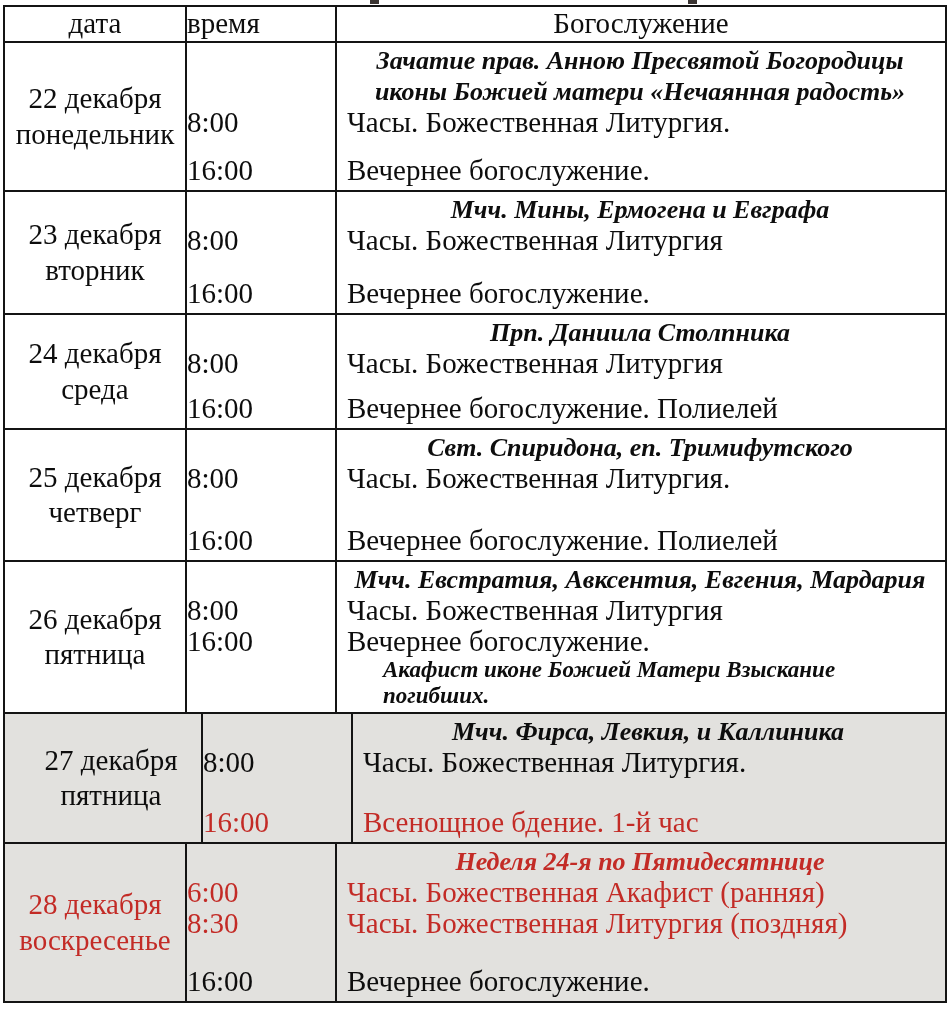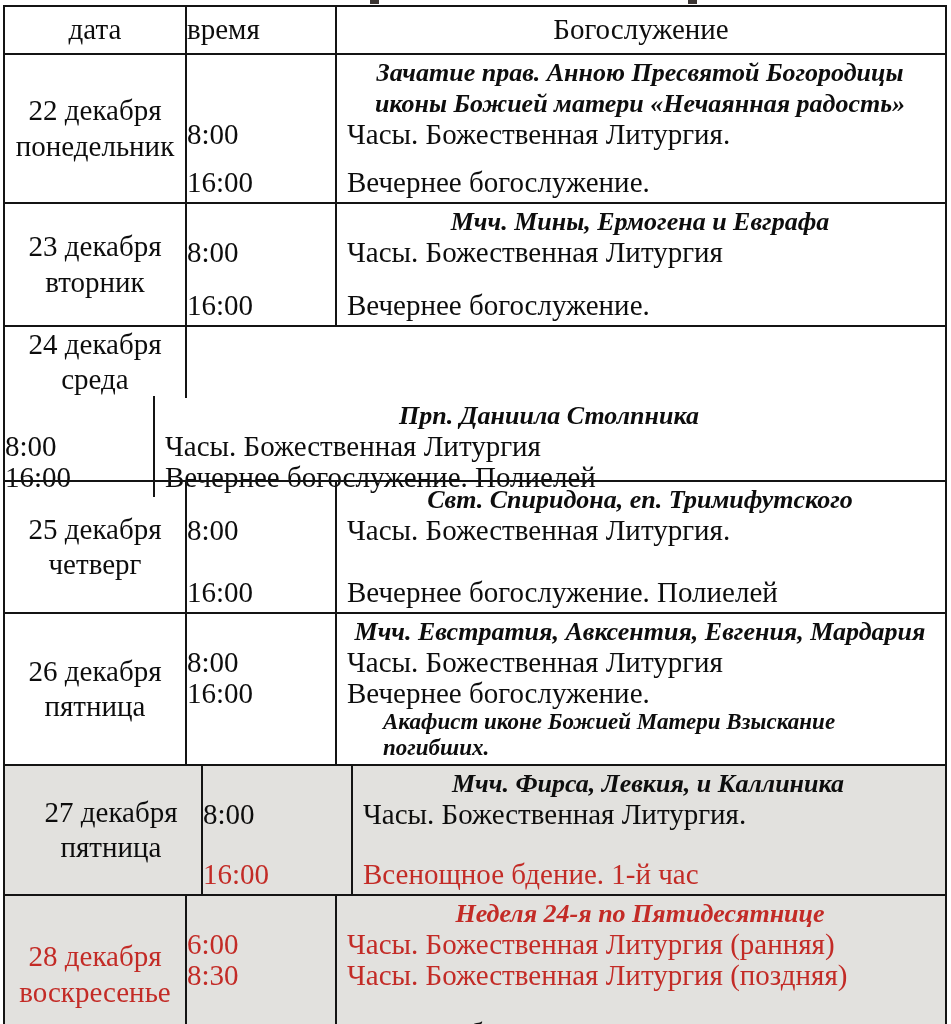--- a/index.html
+++ b/index.html
@@ -18,25 +18,25 @@
     position: absolute; left: 3px; top: 5px;
     width: 944px;
     border: 2px solid #141414;
     background: #ffffff;
   }
   .trow, .thead {
     position: relative;
     display: flex;
     width: 100%;
   }
-  .thead { height: 46px; border-radius: 17px; }
+  .thead { height: 34px; border-radius: 17px; }
   #rows .trow { border-top: 2px solid #141414; }
   #rows .trow:nth-child(1) { height: 149px; }
   #rows .trow:nth-child(2) { height: 123px; }
-  #rows .trow:nth-child(3) { height: 155px; flex-direction: column; }
+  #rows .trow:nth-child(3) { height: 115px; }
   #rows .trow:nth-child(4) { height: 132px; }
   #rows .trow:nth-child(5) { height: 152px; }
   #rows .trow:nth-child(6) { height: 130px; padding-left: 16px; }
   #rows .trow:nth-child(7) { height: 159px; }
   .hl { background: #e2e1de; }
 
   .c-date {
     width: 182px;
     border-right: 2px solid #141414;
     display: flex; flex-direction: column;
@@ -243,21 +243,21 @@
           <div>28 декабря</div>
           <div>воскресенье</div>
         </div>
     <div class="c-body">
           <div class="ln feast red">
             <div class="tm"></div>
             <div class="tx">Неделя 24-я по Пятидесятнице</div>
           </div>
           <div class="ln service red">
             <div class="tm">6:00</div>
-            <div class="tx">Часы. Божественная Литургия (ранняя)</div>
+            <div class="tx">Часы. Божественная Акафист (ранняя)</div>
           </div>
           <div class="ln service red">
             <div class="tm">8:30</div>
             <div class="tx">Часы. Божественная Литургия (поздняя)</div>
           </div>
           <div class="gap"></div>
           <div class="ln service">
             <div class="tm">16:00</div>
             <div class="tx">Вечернее богослужение.</div>
           </div>

